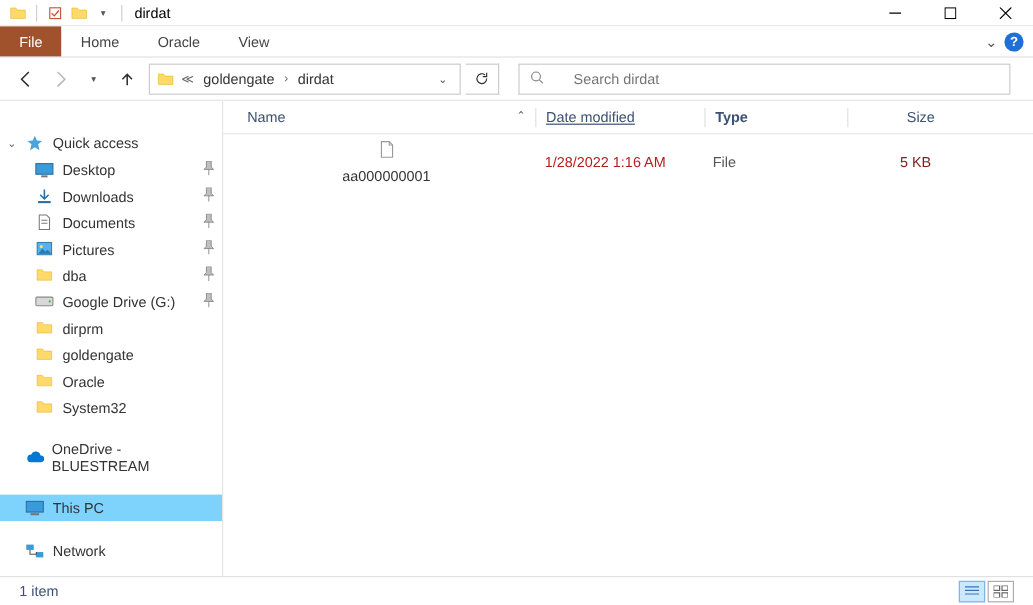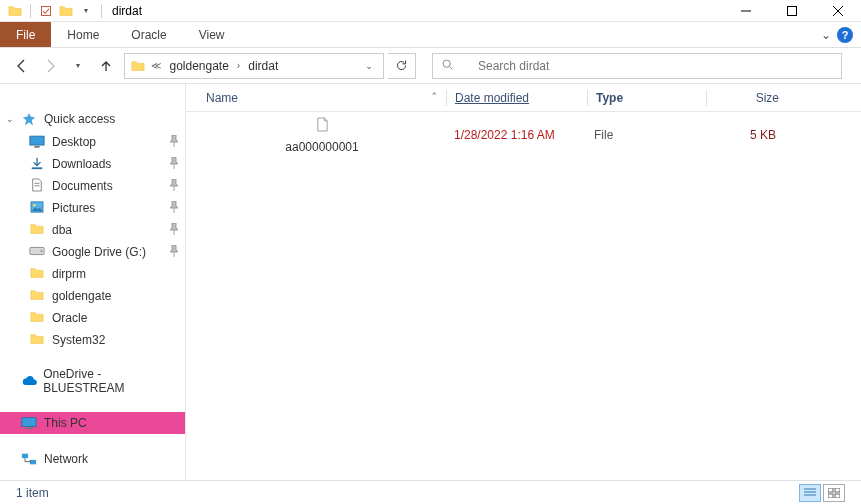--- a/index.html
+++ b/index.html
@@ -38,21 +38,21 @@
     .search-box input { border: none; outline: none; flex:1; color: #888; background: transparent; }
 
     
     .content { flex: 1; display: flex; overflow: hidden; }
     .sidebar { width: 186px; border-right: 1px solid #e5e5e5; padding-top: 24px; overflow-y: auto; }
     .nav-group { margin-bottom: 14px; }
     .nav-head { display: flex; align-items: center; padding: 3px 6px 3px 20px; color: #333; position: relative;}
     .nav-head .exp { position: absolute; left: 6px; color: #666; font-size: 9px; }
     .nav-item { display: flex; align-items: flex-end; padding: 3px 6px 3px 28px; color: #333; position: relative;}
     .nav-item .pin { margin-left: auto; color: #8c8c8c; font-size: 11px;}
-    .nav-item.selected, .nav-head.selected { background: #ec4899; }
+    .nav-item.selected, .nav-head.selected { background: #7dd3fc; }
     .icn { width: 18px; height: 16px; display: inline-flex; align-items: center; justify-content: center; margin-right: 6px; }
 
     
     .files { flex: 1; display: flex; flex-direction: column; }
     .cols { height: 28px; display: flex; align-items: center; border-bottom: 1px solid #e8e8e8; padding-left: 12px; color: #3b5173; }
     .col { padding: 0 8px; display: flex; align-items: flex-start; gap: 6px; }
     .col.name { width: 248px; }
     .col.date { width: 140px; text-decoration: underline; }
     .col.type { width: 118px; font-weight: bold; }
     .col.size { width: 80px; text-align: right; justify-content: flex-end; }

